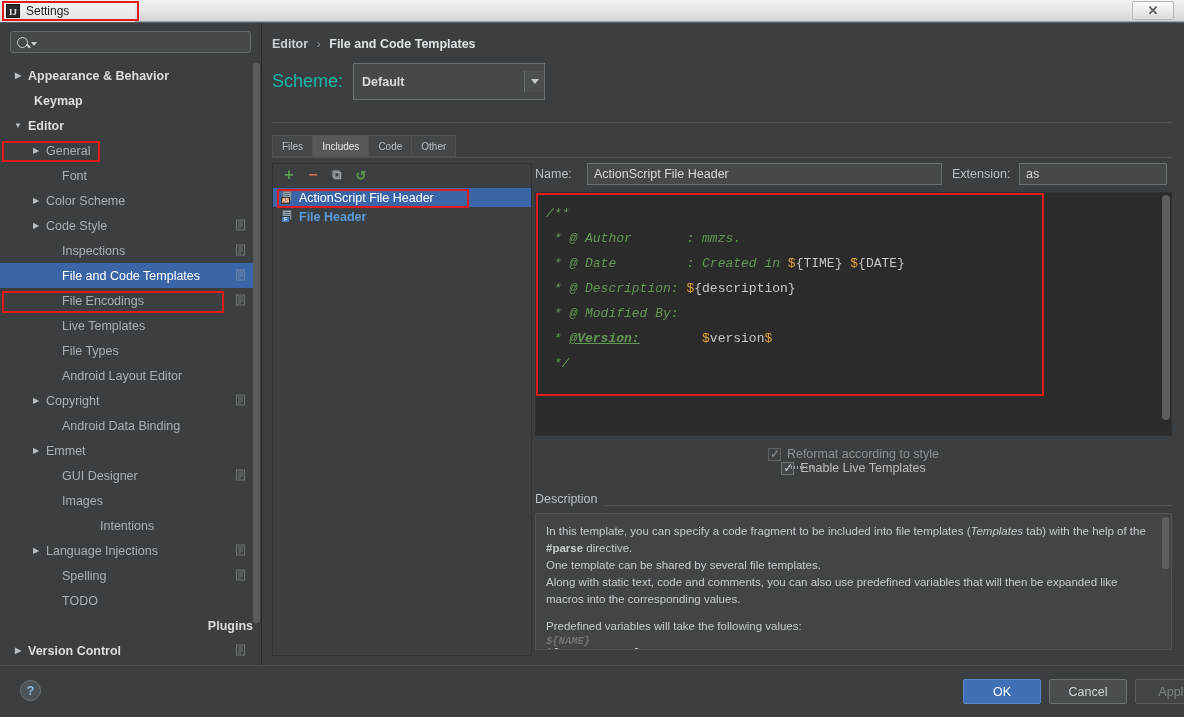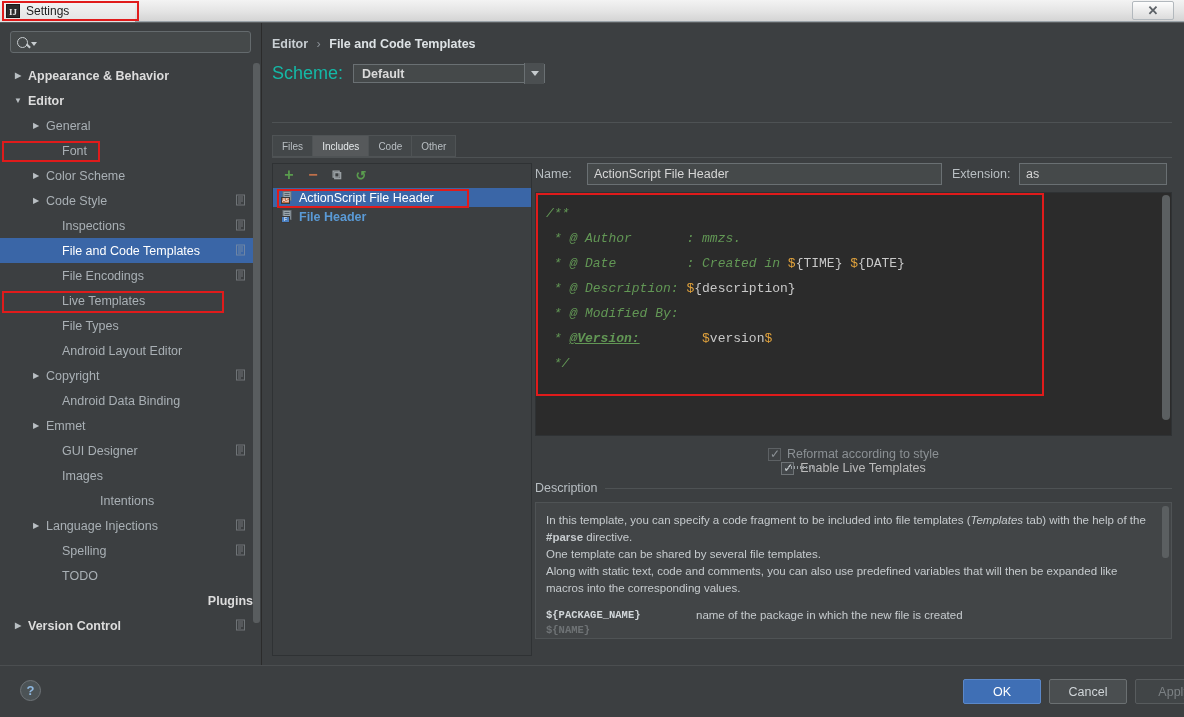--- a/index.html
+++ b/index.html
@@ -113,21 +113,21 @@
   
   #content { position: absolute; left: 263px; top: 0; right: 0; height: 643px; background: #3c3f41; }
 
   #breadcrumb { padding: 14px 0 0 9px; font-size: 12.5px; font-weight: bold; color: #c9cfd3; }
   #breadcrumb .sep { color: #8b9196; font-weight: normal; margin: 0 5px; }
   #breadcrumb .crumb-last { color: #dde2e5; }
 
   #scheme-row { display: flex; align-items: center; gap: 10px; padding: 12px 0 0 9px; }
   #scheme-label { font-size: 18px; color: #14b8a6; }
   #scheme-select {
-    width: 192px; height: 19px; background: #45494a; border: 1px solid #6a7073;
+    width: 192px; height: 37px; background: #45494a; border: 1px solid #6a7073;
     display: flex; align-items: center; justify-content: space-between;
   }
   #scheme-select .val { padding-left: 8px; font-weight: bold; color: #dadada; font-size: 12.5px; }
   #scheme-select .arrow-btn {
     width: 20px; height: 21px; background: #4b4f51; border-left: 1px solid #6a7073;
     display: flex; align-items: center; justify-content: center;
   }
   #scheme-select .arrow-btn i {
     width:0;height:0;border-left:4px solid transparent;border-right:4px solid transparent;
     border-top:5px solid #c6cbce; display:block;
@@ -208,40 +208,40 @@
   .chk .box.checked::after {
     content: '\2713'; position: absolute; left: 1px; top: -2px; font-size: 12px; color: #cfd4d7;
   }
   .chk.disabled { color: #8b9094; }
   .chk.disabled .box { background: #3f4244; border-color: #5d6164; }
   .chk.disabled .box.checked::after { color: #8b9094; }
   #chk-gap { width: 64px; }
   #focus-dots { position: absolute; left: 253px; top: 19px; width: 26px; height: 3px;
      background-image: repeating-linear-gradient(90deg,#9aa0a4 0 1px,transparent 1px 3px); }
 
-  #desc-label-row { display: flex; align-items: center; gap: 7px; margin-top: 16px; }
+  #desc-label-row { display: flex; align-items: flex-end; gap: 7px; margin-top: 27px; }
   #desc-label { font-size: 12.5px; color: #b9bfc3; white-space: nowrap; }
   #desc-line { flex: 1; height: 1px; background: #4e5254; }
 
   #desc-panel {
     position: relative; margin-top: 7px; height: 137px; background: #424547;
     border: 1px solid #4f5355; overflow: hidden;
   }
   #desc-body { padding: 9px 20px 0 10px; font-size: 11.5px; line-height: 17px; color: #c6cbce; }
   #desc-body p { margin: 0; }
   #desc-body .b { font-weight: bold; }
   #desc-body .i { font-style: italic; }
   .var-row { display: flex; margin-top: 10px; }
   .var-row .vname {
     width: 150px; font-family: "Liberation Mono", monospace; font-size: 10.5px;
     font-weight: bold; color: #d2d7da;
   }
   .var-row .vdesc { font-size: 11.5px; color: #c6cbce; }
   #desc-clip { position: absolute; left: 10px; bottom: 2px; font-family: "Liberation Mono", monospace;
-     font-size: 10.5px; font-weight: bold; color: #9ba0a3; opacity: .5; }
+     font-size: 10.5px; font-weight: bold; color: #9ba0a3; opacity: .5; font-style: italic; }
   #desc-scrollbar { position: absolute; right: 2px; top: 3px; width: 7px; bottom: 3px; }
   #desc-scrollbar .thumb { position: absolute; top: 0; left: 0; width: 7px; height: 52px; background: #5b5f61; border-radius: 3px; }
 
   
   #footer {
     position: absolute; left: 0; bottom: 0; width: 1184px; height: 52px;
     background: #3c3f41; border-top: 1px solid #4b4e50;
   }
   #help-btn {
     position: absolute; left: 20px; top: 14px; width: 21px; height: 21px; border-radius: 50%;
@@ -281,20 +281,24 @@
         <span class="mag"></span>
         <span class="caret"></span>
         <input id="search-input" type="text" placeholder="" style="">
       </div>
     </div>
 
     <div id="tree">
         <div class="tree-row bold" style="padding-left: 12px;">
           <span class="arrow">▶</span>
           <span class="lbl">Appearance &amp; Behavior</span>
+        </div>
+        <div class="tree-row bold" style="padding-left: 18px;">
+          <span class="arrow"></span>
+          <span class="lbl">Keymap</span>
         </div>
         <div class="tree-row bold" style="padding-left: 12px;">
           <span class="arrow">▼</span>
           <span class="lbl">Editor</span>
         </div>
         <div class="tree-row" style="padding-left: 30px;">
           <span class="arrow">▶</span>
           <span class="lbl">General</span>
         </div>
         <div class="tree-row" style="padding-left: 46px;">
@@ -563,20 +567,21 @@
         <span id="desc-line"></span>
       </div>
 
       <div id="desc-panel">
         <div id="desc-body">
           <p>
             <span>In this template, you can specify a code fragment to be included into file templates (</span><span class="i">Templates</span><span> tab) with the help of the </span><span class="b">#parse</span><span> directive.</span>
           </p>
           <p>One template can be shared by several file templates.</p>
           <p>Along with static text, code and comments, you can also use predefined variables that will then be expanded like macros into the corresponding values.</p>
+          <p style="margin-top:10px">Predefined variables will take the following values:</p>
           <div class="var-row">
             <span class="vname">${PACKAGE_NAME}</span>
             <span class="vdesc">name of the package in which the new file is created</span>
           </div>
         </div>
         <div id="desc-clip">${NAME}</div>
         <div id="desc-scrollbar">
           <div class="thumb"></div>
         </div>
       </div>

